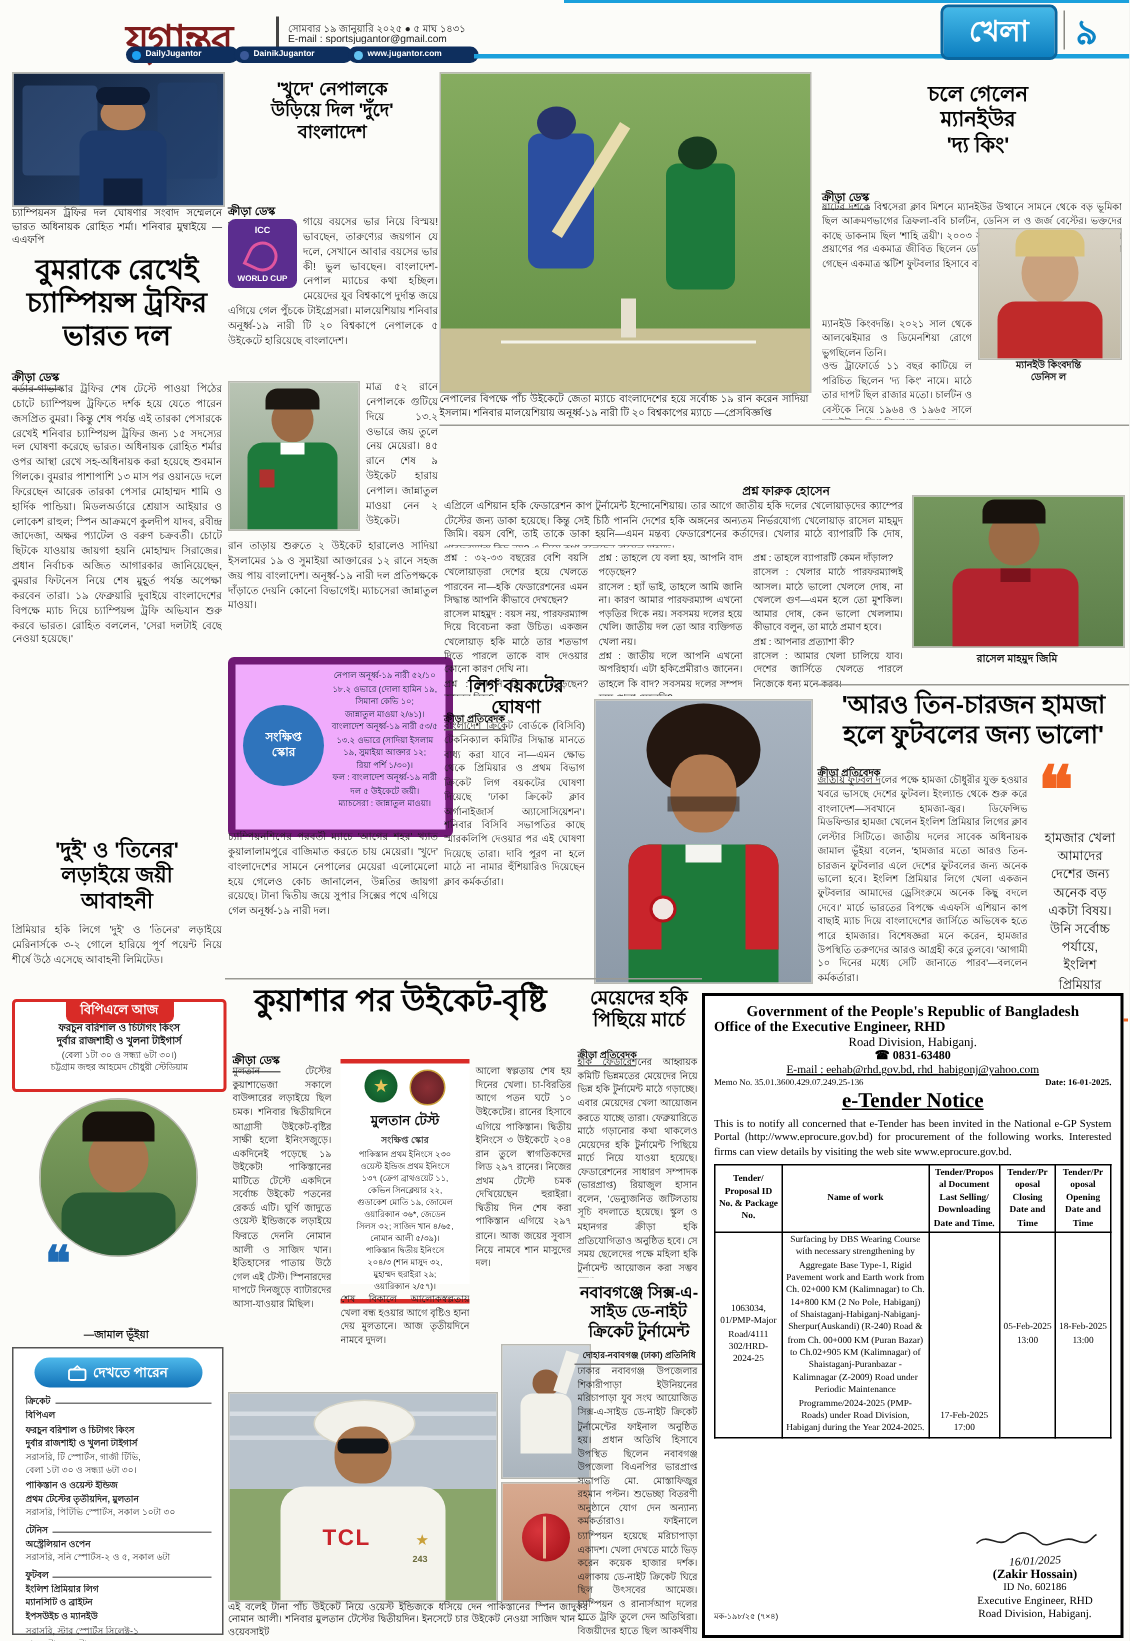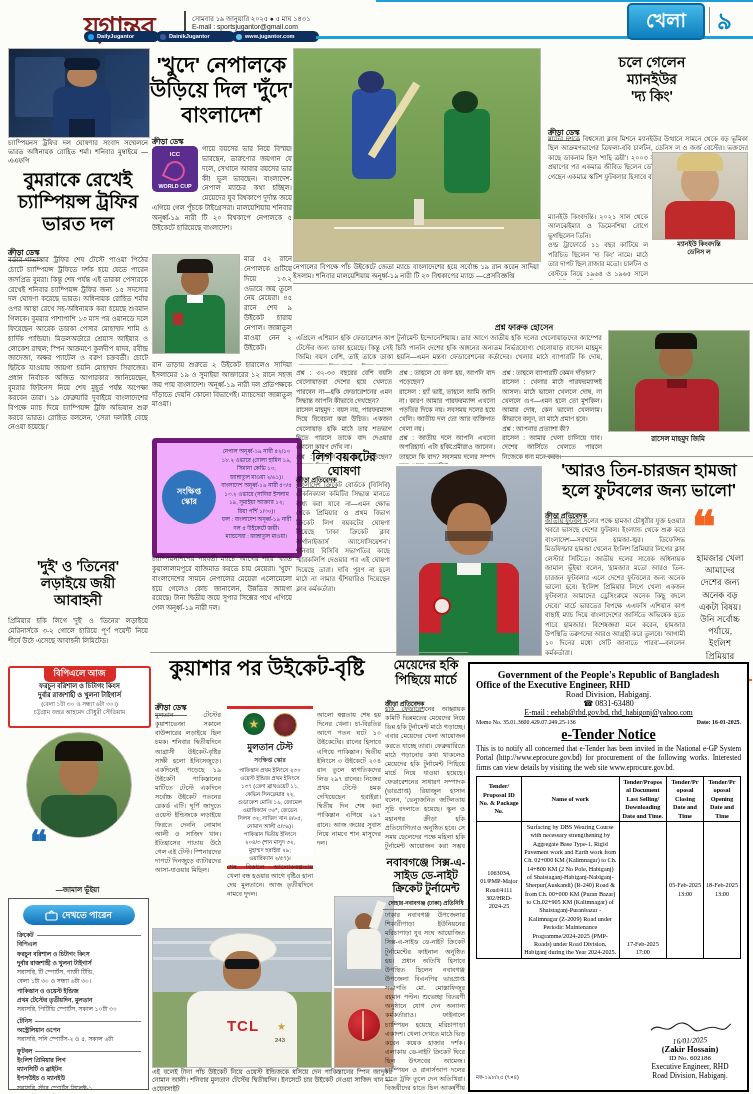--- a/index.html
+++ b/index.html
@@ -71,21 +71,21 @@
   <div class="abs hl" style="left:4px;top:169px;width:148px;font-size:18.5px">বুমরাকে রেখেই
 চ্যাম্পিয়ন্স ট্রফির
 ভারত দল</div>
   <div class="abs" style="left:8px;top:241px"><span class="byline">ক্রীড়া ডেস্ক</span></div>
   <div class="abs body" style="left:8px;top:255px;width:140px;height:298px">বর্ডার-গাভাস্কার ট্রফির শেষ টেস্টে পাওয়া পিঠের চোটে চ্যাম্পিয়ন্স ট্রফিতে দর্শক হয়ে যেতে পারেন জসপ্রিত বুমরা। কিন্তু শেষ পর্যন্ত এই তারকা পেসারকে রেখেই শনিবার চ্যাম্পিয়ন্স ট্রফির জন্য ১৫ সদস্যের দল ঘোষণা করেছে ভারত। অধিনায়ক রোহিত শর্মার ওপর আস্থা রেখে সহ-অধিনায়ক করা হয়েছে শুবমান গিলকে। বুমরার পাশাপাশি ১৩ মাস পর ওয়ানডে দলে ফিরেছেন আরেক তারকা পেসার মোহাম্মদ শামি ও হার্দিক পান্ডিয়া। মিডলঅর্ডারে শ্রেয়াস আইয়ার ও লোকেশ রাহুল; স্পিন আক্রমণে কুলদীপ যাদব, রবীন্দ্র জাদেজা, অক্ষর প্যাটেল ও বরুণ চক্রবর্তী। চোটে ছিটকে যাওয়ায় জায়গা হয়নি মোহাম্মদ সিরাজের। প্রধান নির্বাচক অজিত আগারকার জানিয়েছেন, বুমরার ফিটনেস নিয়ে শেষ মুহূর্ত পর্যন্ত অপেক্ষা করবেন তারা। ১৯ ফেব্রুয়ারি দুবাইয়ে বাংলাদেশের বিপক্ষে ম্যাচ দিয়ে চ্যাম্পিয়ন্স ট্রফি অভিযান শুরু করবে ভারত। রোহিত বললেন, 'সেরা দলটাই বেছে নেওয়া হয়েছে।'</div>
   <div class="abs hl" style="left:8px;top:558px;width:140px;font-size:14px">'দুই' ও 'তিনের'
 লড়াইয়ে জয়ী
 আবাহনী</div>
   <div class="abs body" style="left:8px;top:616px;width:140px;height:42px">প্রিমিয়ার হকি লিগে 'দুই' ও 'তিনের' লড়াইয়ে মেরিনার্সকে ৩-২ গোলে হারিয়ে পূর্ণ পয়েন্ট নিয়ে শীর্ষে উঠে এসেছে আবাহনী লিমিটেড।</div>
 
-  <div class="abs hl" style="left:150px;top:52px;width:143px;font-size:21px">'খুদে' নেপালকে
+  <div class="abs hl" style="left:150px;top:52px;width:143px;font-size:12px">'খুদে' নেপালকে
 উড়িয়ে দিল 'দুঁদে'
 বাংলাদেশ</div>
   <div class="abs" style="left:152px;top:130px"><span class="byline">ক্রীড়া ডেস্ক</span></div>
   <div class="abs body" style="left:152px;top:144px;width:140px;height:108px">
     <div style="float:left;width:46px;height:46px;margin:2px 4px 2px 0;background:#5b2d8f;border-radius:5px;color:#fff;text-align:center;padding-top:4px;box-sizing:border-box">
       <div style="font-size:6px;font-weight:700">ICC</div>
       <div style="width:16px;height:16px;margin:2px auto;border:2px solid #e0559e;border-radius:50% 50% 50% 0;transform:rotate(25deg)"></div>
       <div style="font-size:5.4px;font-weight:700">WORLD CUP</div>
     </div>
     <span>গায়ে বয়সের ভার নিয়ে বিস্ময়! ভাবছেন, তারুণ্যের জয়গান যে দলে, সেখানে আবার বয়সের ভার কী! ভুল ভাবছেন। বাংলাদেশ-নেপাল ম্যাচের কথা হচ্ছিল। মেয়েদের যুব বিশ্বকাপে দুর্দান্ত জয়ে এগিয়ে গেল পুঁচকে টাইগ্রেসরা। মালয়েশিয়ায় শনিবার অনূর্ধ্ব-১৯ নারী টি ২০ বিশ্বকাপে নেপালকে ৫ উইকেটে হারিয়েছে বাংলাদেশ।</span>
@@ -292,21 +292,21 @@
   <div class="abs body" style="left:227px;top:862px;width:86px;height:60px;font-size:6.3px">শেষ বিকালে আলোকস্বল্পতায় খেলা বন্ধ হওয়ার আগে বৃষ্টিও হানা দেয় মুলতানে। আজ তৃতীয়দিনে নামবে দুদল।</div>
   <div class="abs body" style="left:317px;top:710px;width:64px;height:212px;font-size:6.3px">আলো স্বল্পতায় শেষ হয় দিনের খেলা। চা-বিরতির আগে পতন ঘটে ১০ উইকেটের। রানের হিসাবে এগিয়ে পাকিস্তান। দ্বিতীয় ইনিংসে ৩ উইকেটে ২০৪ রান তুলে স্বাগতিকদের লিড ২৯৭ রানের। নিজের প্রথম টেস্টে চমক দেখিয়েছেন হুরাইরা। দ্বিতীয় দিন শেষ করা পাকিস্তান এগিয়ে ২৯৭ রানে। আজ জয়ের সুবাস নিয়ে নামবে শান মাসুদের দল।</div>
 
   <div class="ph" style="left:152px;top:928px;width:178px;height:138px;background:linear-gradient(#b9c3cc 0 46%,#8aa56b 46% 100%)">
     <div class="abs" style="left:0;top:12px;width:178px;height:3px;background:#e4e8ec;opacity:.7"></div>
     <div class="abs" style="left:0;top:28px;width:178px;height:3px;background:#e4e8ec;opacity:.6"></div>
     <div class="abs" style="left:56px;top:4px;width:66px;height:30px;border-radius:50%;background:#f2f1ea;border:1px solid #d8d6c8"></div>
     <div class="abs" style="left:70px;top:22px;width:38px;height:38px;border-radius:45%;background:#a8764e"></div>
     <div class="abs" style="left:72px;top:30px;width:34px;height:10px;border-radius:4px;background:#101418"></div>
     <div class="abs" style="left:34px;top:62px;width:110px;height:76px;border-radius:16px 16px 0 0;background:#f4f3ec"></div>
-    <div class="abs" style="left:62px;top:88px;width:56px;text-align:center;color:#c9242b;font-weight:800;font-size:15px;letter-spacing:1px">TCL</div>
+    <div class="abs" style="left:62px;top:88px;width:56px;text-align:left;color:#c9242b;font-weight:800;font-size:15px;letter-spacing:1px">TCL</div>
     <div class="abs" style="left:122px;top:108px;font-size:6px;color:#6b6b3c;font-weight:700">243</div>
     <div class="abs" style="left:124px;top:92px;width:12px;height:12px;color:#c9a03a;font-size:10px">★</div>
   </div>
   <div class="ph" style="left:334px;top:896px;width:58px;height:88px;background:linear-gradient(#cdd4da,#aab4bd)">
     <div class="abs" style="left:20px;top:16px;width:18px;height:18px;border-radius:50%;background:#8f5f3e"></div>
     <div class="abs" style="left:12px;top:32px;width:34px;height:40px;border-radius:8px 8px 0 0;background:#f2f1ea"></div>
     <div class="abs" style="left:38px;top:4px;width:9px;height:28px;background:#f2f1ea;transform:rotate(18deg)"></div>
   </div>
   <div class="ph" style="left:334px;top:988px;width:58px;height:78px;background:linear-gradient(#d8a98f,#c08f72)">
     <div class="abs" style="left:13px;top:20px;width:32px;height:32px;border-radius:50%;background:radial-gradient(circle at 35% 35%,#d8353c,#a00d14)"></div>
@@ -322,21 +322,21 @@
   <div class="abs hl" style="left:383px;top:856px;width:86px;font-size:10.8px">নবাবগঞ্জে সিক্স-এ-
 সাইড ডে-নাইট
 ক্রিকেট টুর্নামেন্ট</div>
   <div class="abs" style="left:383px;top:898px;width:86px;text-align:center;font-size:5.8px;font-weight:700;border-bottom:1px solid #777;padding-bottom:1px">দোহার-নবাবগঞ্জ (ঢাকা) প্রতিনিধি</div>
   <div class="abs body" style="left:385px;top:910px;width:80px;height:180px;font-size:6.3px">ঢাকার নবাবগঞ্জ উপজেলার শিকারীপাড়া ইউনিয়নের মরিচাপাড়া যুব সংঘ আয়োজিত সিক্স-এ-সাইড ডে-নাইট ক্রিকেট টুর্নামেন্টের ফাইনাল অনুষ্ঠিত হয়। প্রধান অতিথি হিসাবে উপস্থিত ছিলেন নবাবগঞ্জ উপজেলা বিএনপির ভারপ্রাপ্ত সভাপতি মো. মোস্তাফিজুর রহমান পল্টন। শুভেচ্ছা বিতরণী অনুষ্ঠানে যোগ দেন অন্যান্য কর্মকর্তারাও। ফাইনালে চ্যাম্পিয়ন হয়েছে মরিচাপাড়া একাদশ। খেলা দেখতে মাঠে ভিড় করেন কয়েক হাজার দর্শক। এলাকায় ডে-নাইট ক্রিকেট ঘিরে ছিল উৎসবের আমেজ। চ্যাম্পিয়ন ও রানার্সআপ দলের হাতে ট্রফি তুলে দেন অতিথিরা। বিজয়ীদের হাতে ছিল আকর্ষণীয় পুরস্কার।</div>
 
   <div class="abs tender" style="left:468px;top:662px;width:281px;height:430px;border:2px solid #000;background:#fff;padding:5px 6px;box-sizing:border-box">
     <div style="text-align:center;font-weight:700;font-size:10px">Government of the People's Republic of Bangladesh</div>
     <div style="text-align:left;font-weight:700;font-size:9.4px">Office of the Executive Engineer, RHD</div>
     <div style="text-align:center;font-size:8.4px">Road Division, Habiganj.</div>
-    <div style="text-align:center;font-size:8px;font-weight:400"><span>☎</span> <span>0831-63480</span></div>
+    <div style="text-align:center;font-size:8px;font-weight:700"><span>☎</span> <span>0831-63480</span></div>
     <div style="text-align:center;font-size:7.6px;text-decoration:underline">E-mail : eehab@rhd.gov.bd, rhd_habigonj@yahoo.com</div>
     <div style="display:flex;justify-content:space-between;font-size:5.9px;margin-top:2px">
       <span>Memo No. 35.01.3600.429.07.249.25-136</span>
       <span style="font-weight:700">Date: 16-01-2025.</span>
     </div>
     <div style="text-align:center;font-weight:700;font-size:14px;text-decoration:underline;margin:2px 0">e-Tender Notice</div>
     <div style="font-size:7.2px;line-height:1.3;text-align:justify">This is to notify all concerned that e-Tender has been invited in the National e-GP System Portal (http://www.eprocure.gov.bd) for procurement of the following works. Interested firms can view details by visiting the web site www.eprocure.gov.bd.</div>
     <table style="margin-top:3px">
       <tbody>
           <tr>

